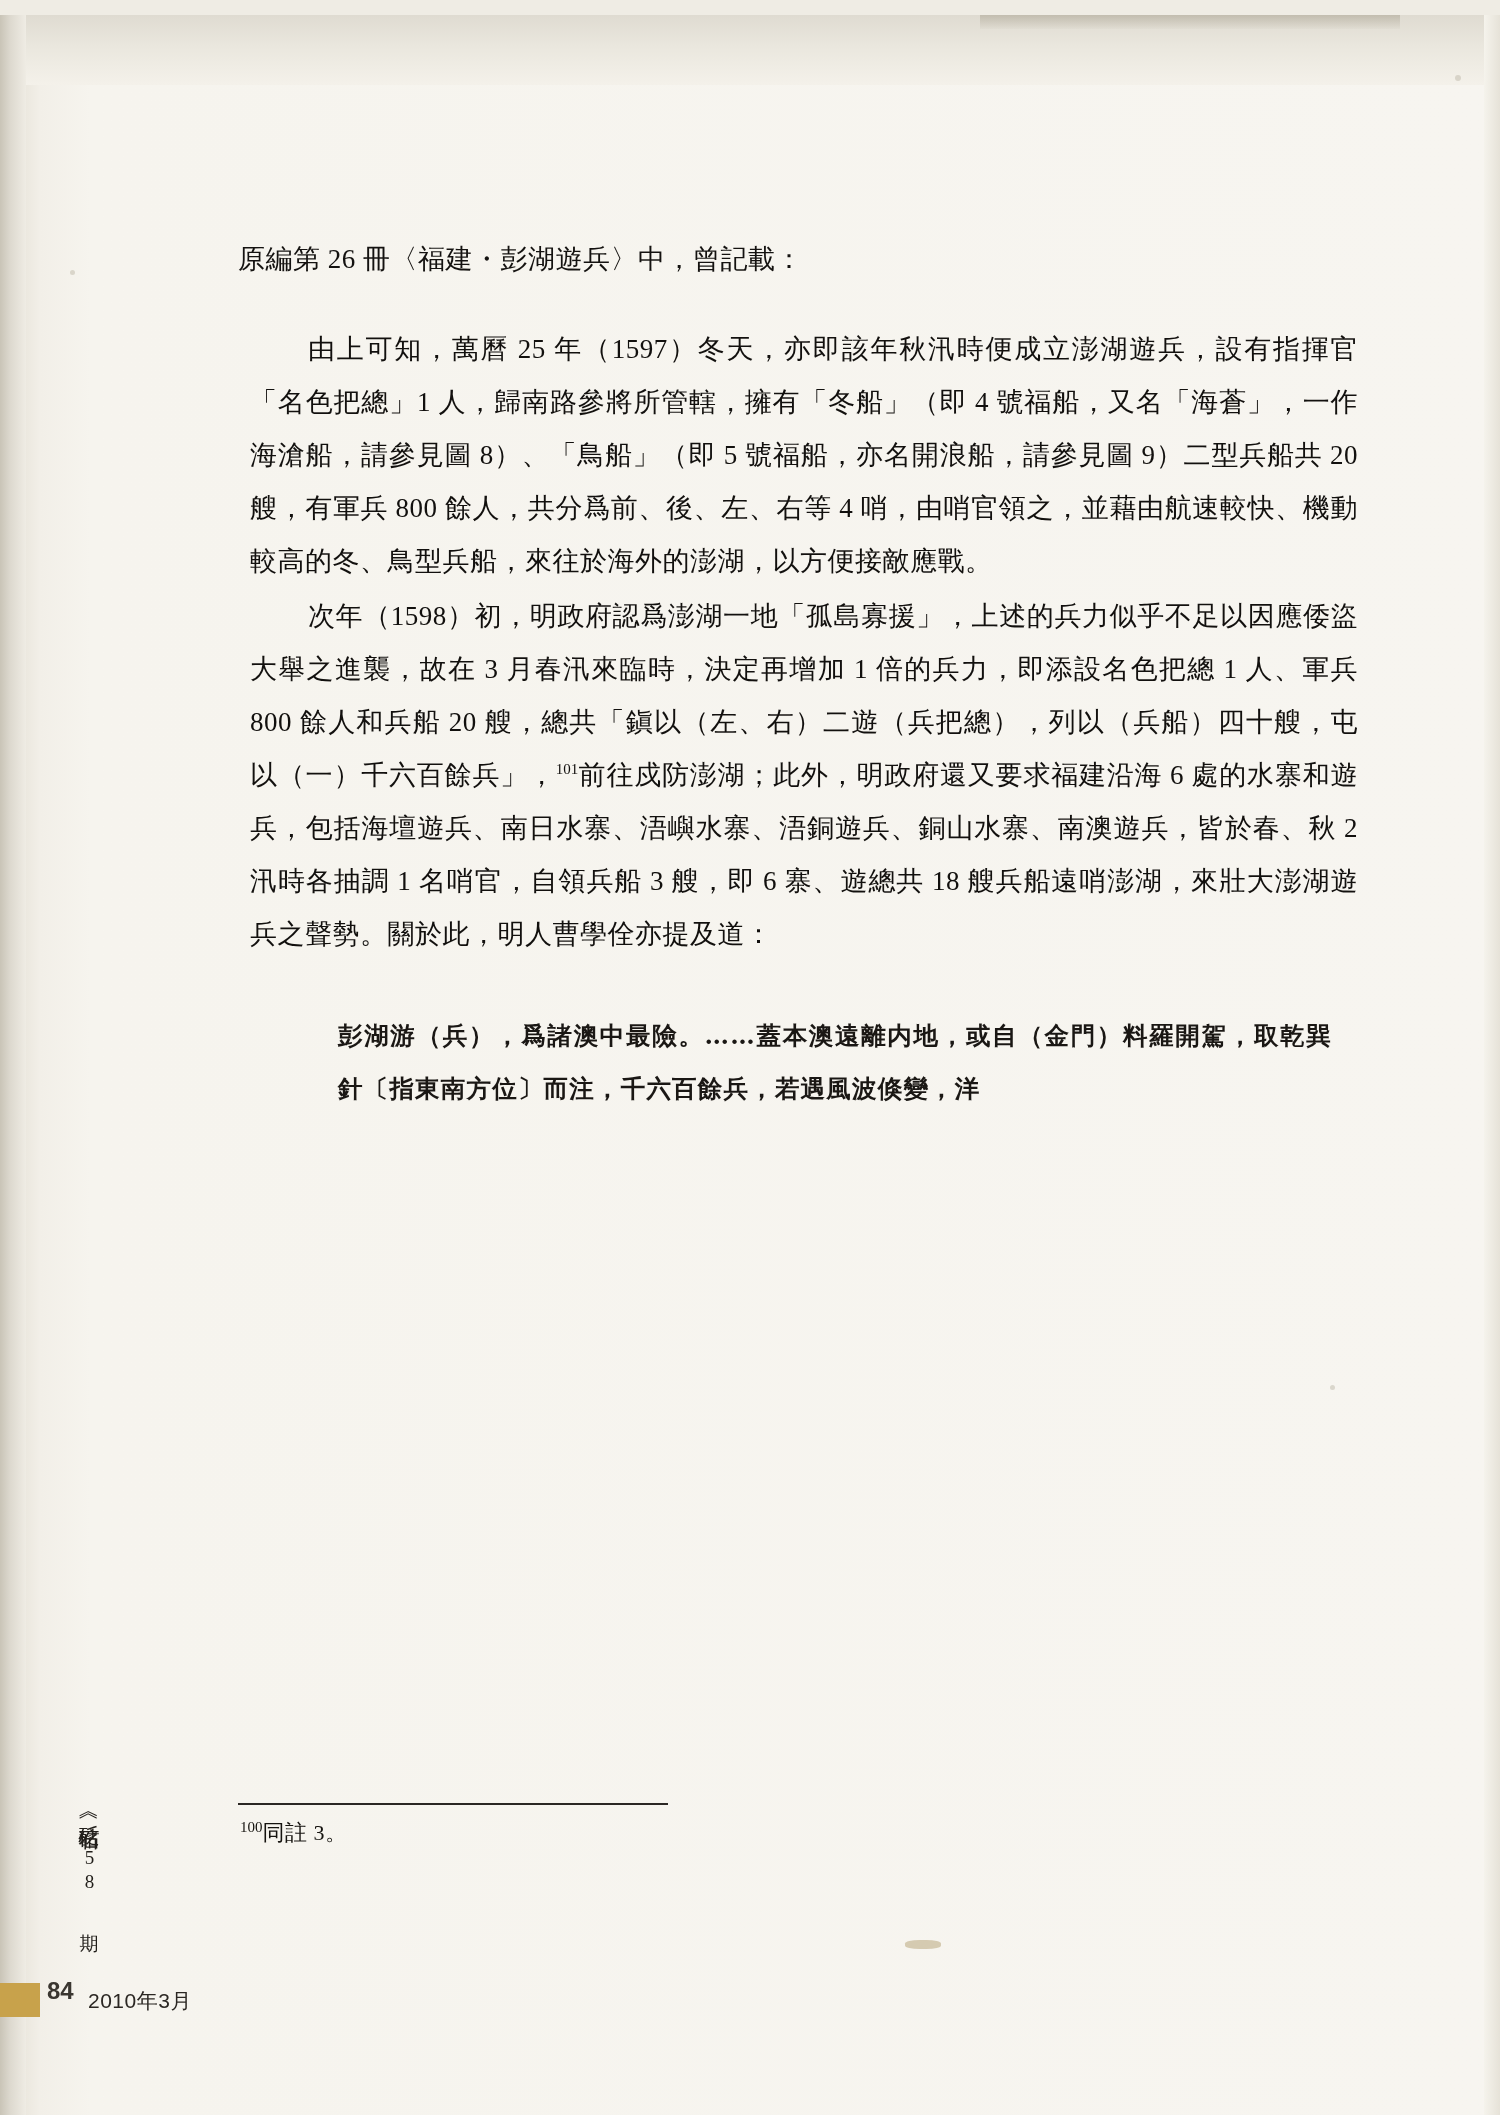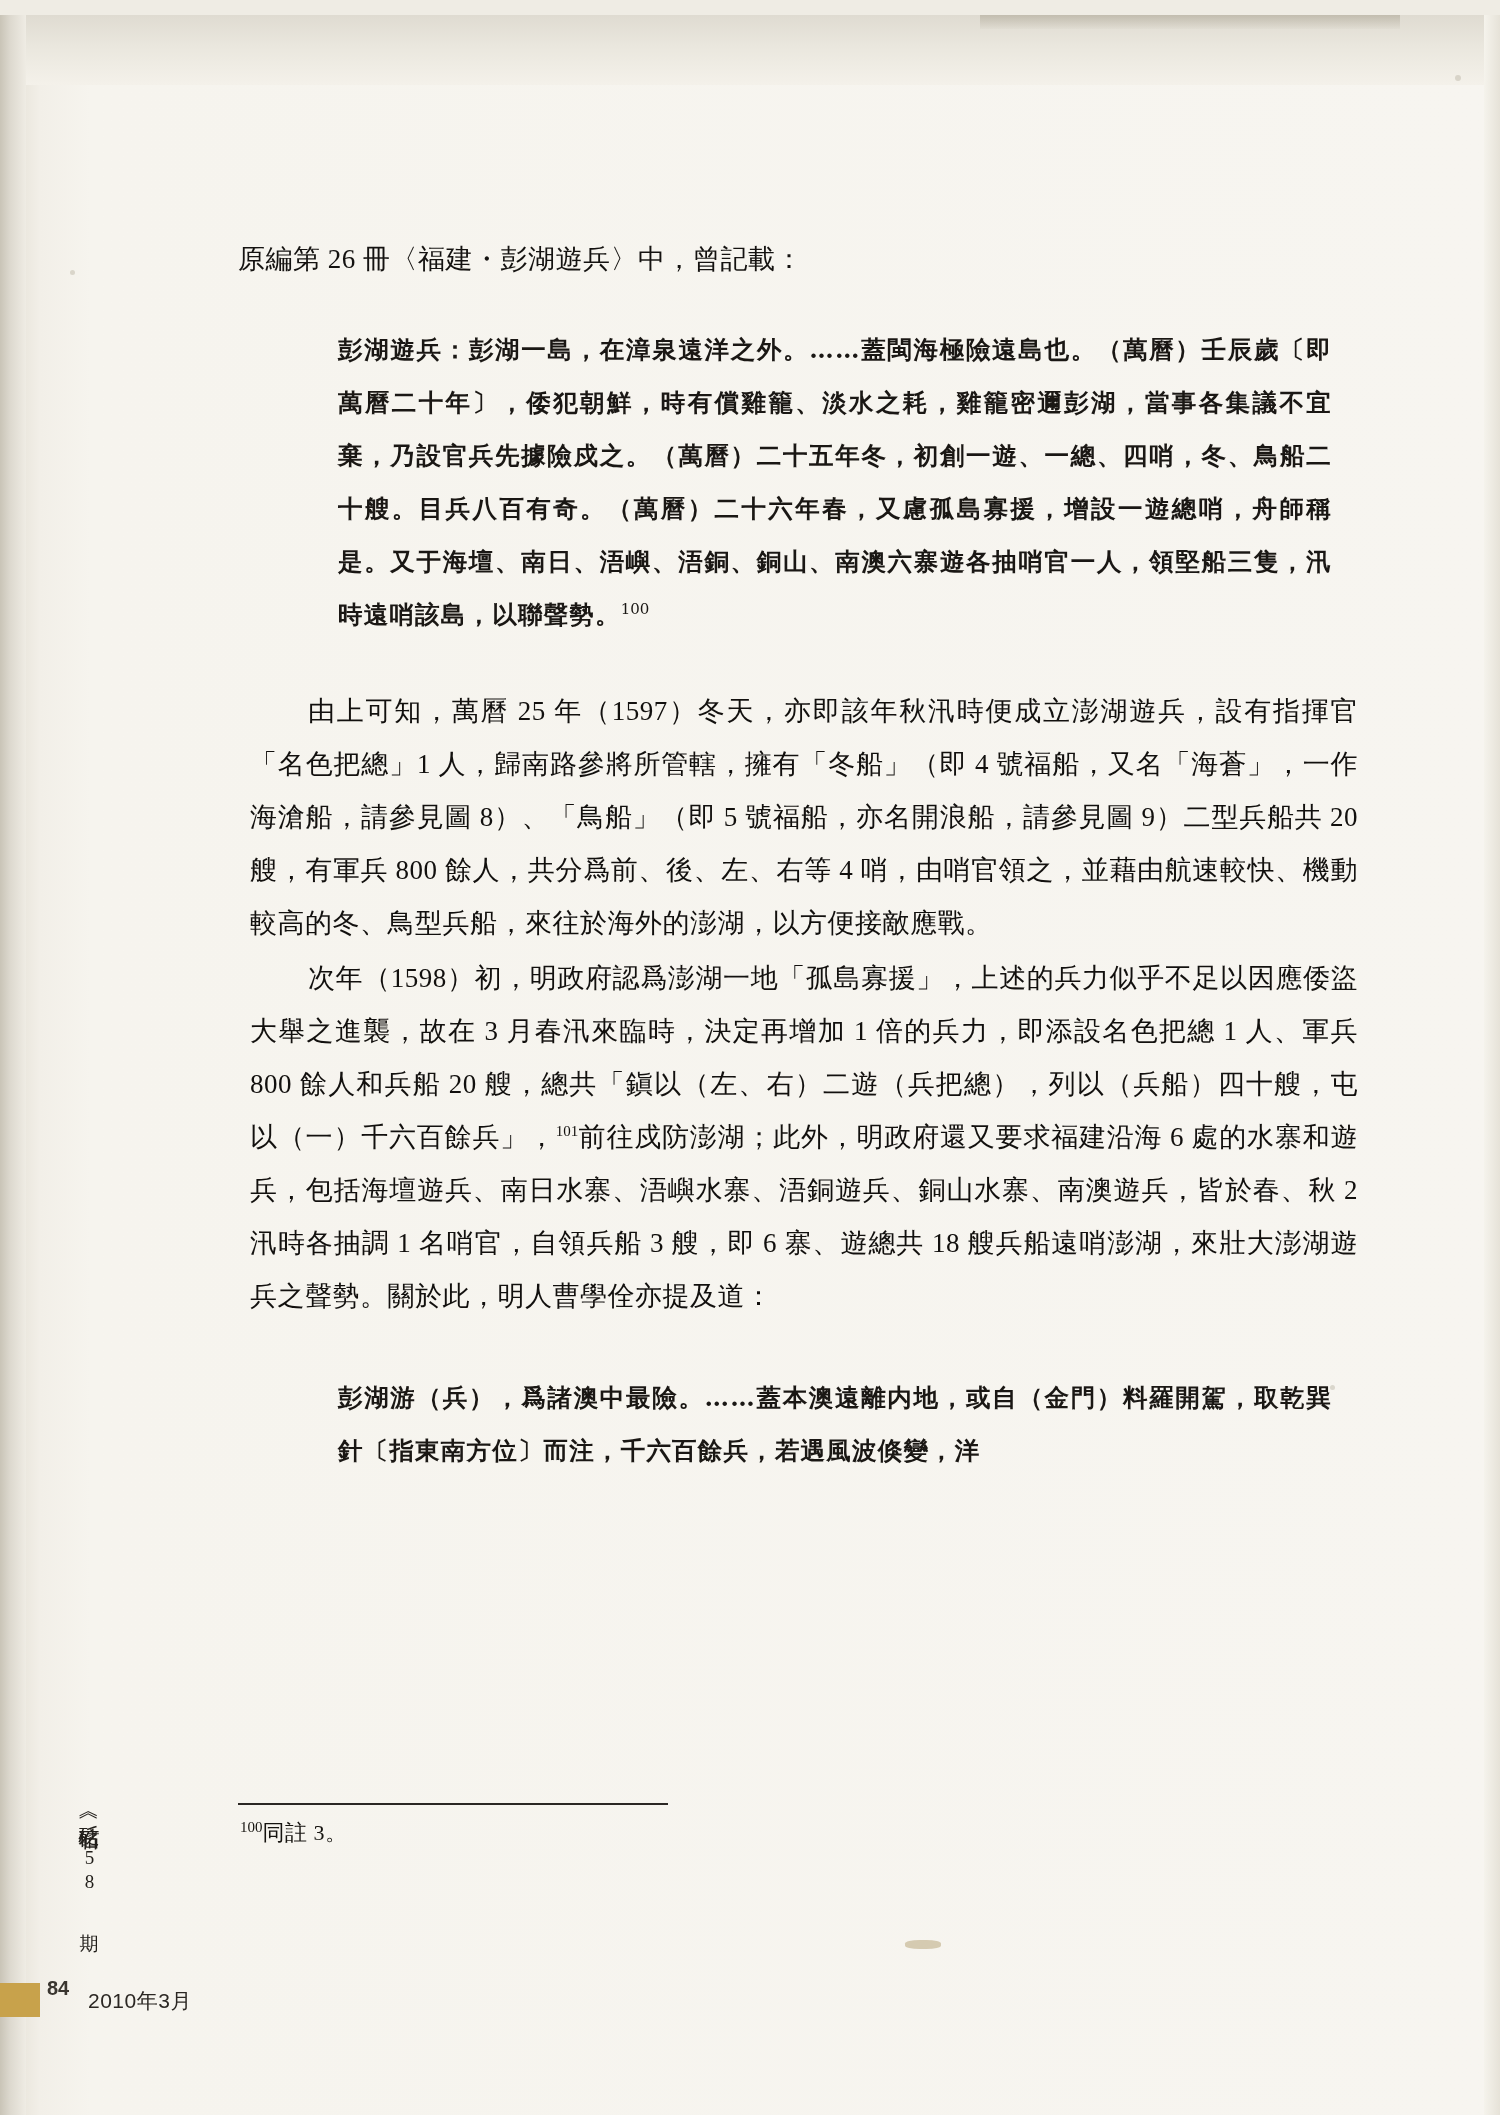--- a/index.html
+++ b/index.html
@@ -143,21 +143,21 @@
     top: 1968px;
     width: 40px;
     height: 34px;
     background: #c8a24b;
   }
   .folio-num {
     position: absolute;
     left: 47px;
     top: 1962px;
     font-family: "Liberation Sans", sans-serif;
-    font-size: 20px;
+    font-size: 24px;
     font-weight: bold;
     color: #3a3630;
     letter-spacing: 0;
   }
   .folio-date {
     position: absolute;
     left: 88px;
     top: 1972px;
     font-family: Liberation Sans, sans-serif;
     font-size: 21px;
@@ -190,23 +190,20 @@
 
   <div class="speck" style="left:70px; top:255px; width:5px; height:5px;"></div>
   <div class="speck" style="left:1455px; top:60px; width:6px; height:6px;"></div>
   <div class="speck" style="left:1330px; top:1370px; width:5px; height:5px;"></div>
   <div class="smudge" style="left:905px; top:1925px; width:36px; height:9px;"></div>
 
   <div class="content">
 
     <p class="lead">原編第 26 冊〈福建・彭湖遊兵〉中，曾記載：</p>
 
-    <div class="quote">
-      <span>彭湖遊兵：彭湖一島，在漳泉遠洋之外。……蓋閩海極險遠島也。（萬曆）壬辰歲〔即萬曆二十年〕，倭犯朝鮮，時有償雞籠、淡水之耗，雞籠密邇彭湖，當事各集議不宜棄，乃設官兵先據險戍之。（萬曆）二十五年冬，初創一遊、一總、四哨，冬、鳥船二十艘。目兵八百有奇。（萬曆）二十六年春，又慮孤島寡援，增設一遊總哨，舟師稱是。又于海壇、南日、浯嶼、浯銅、銅山、南澳六寨遊各抽哨官一人，領堅船三隻，汛時遠哨該島，以聯聲勢。</span><sup>100</sup>
-    </div>
 
     <p class="para indent">由上可知，萬曆 25 年（1597）冬天，亦即該年秋汛時便成立澎湖遊兵，設有指揮官「名色把總」1 人，歸南路參將所管轄，擁有「冬船」（即 4 號福船，又名「海蒼」，一作海滄船，請參見圖 8）、「鳥船」（即 5 號福船，亦名開浪船，請參見圖 9）二型兵船共 20 艘，有軍兵 800 餘人，共分爲前、後、左、右等 4 哨，由哨官領之，並藉由航速較快、機動較高的冬、鳥型兵船，來往於海外的澎湖，以方便接敵應戰。</p>
 
     <p class="para indent"><span>次年（1598）初，明政府認爲澎湖一地「孤島寡援」，上述的兵力似乎不足以因應倭盜大舉之進襲，故在 3 月春汛來臨時，決定再增加 1 倍的兵力，即添設名色把總 1 人、軍兵 800 餘人和兵船 20 艘，總共「鎭以（左、右）二遊（兵把總），列以（兵船）四十艘，屯以（一）千六百餘兵」，</span><sup>101</sup><span>前往戍防澎湖；此外，明政府還又要求福建沿海 6 處的水寨和遊兵，包括海壇遊兵、南日水寨、浯嶼水寨、浯銅遊兵、銅山水寨、南澳遊兵，皆於春、秋 2 汛時各抽調 1 名哨官，自領兵船 3 艘，即 6 寨、遊總共 18 艘兵船遠哨澎湖，來壯大澎湖遊兵之聲勢。關於此，明人曹學佺亦提及道：</span></p>
 
     <div class="gap-2"></div>
 
     <div class="quote">
       <span>彭湖游（兵），爲諸澳中最險。……蓋本澳遠離内地，或自（金門）料羅開駕，取乾巽針〔指東南方位〕而注，千六百餘兵，若遇風波倏變，洋</span>
     </div>

